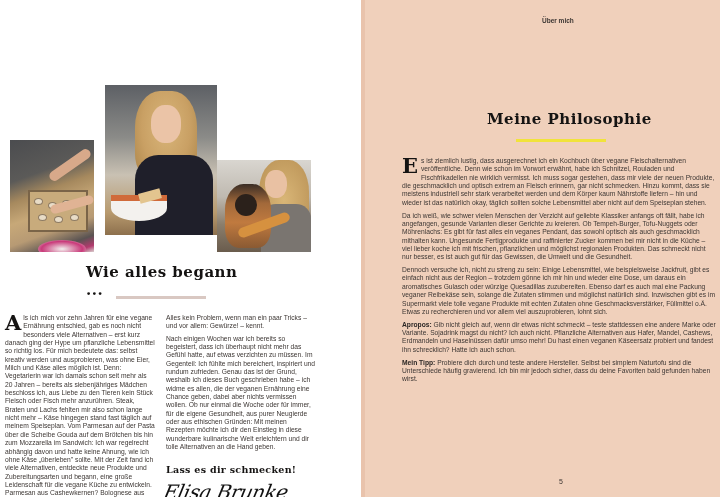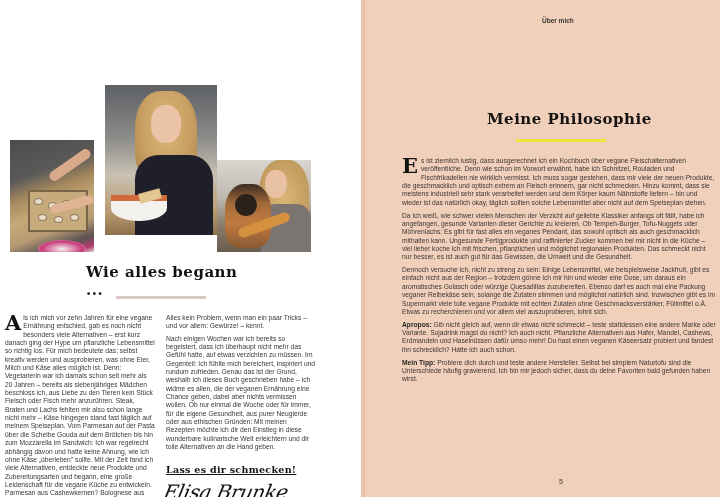--- a/index.html
+++ b/index.html
@@ -41,21 +41,21 @@
   .heading-left { position: absolute; left: 86px; top: 219px; width: 160px; font-family: "DejaVu Serif", serif; font-weight: bold; font-size: 15px; letter-spacing: 0.5px; color: #151312; }
   .sep-left { position: absolute; left: 116px; top: 252px; width: 90px; height: 3px; background: #d9c8c2; }
 
   
   .col { position: absolute; font-size: 6.7px; line-height: 8.35px; color: #3c3633; }
   .col p { margin-bottom: 4px; }
   .col-1 { left: 5px; top: 270px; width: 150px; }
   .col-2 { left: 166px; top: 270px; width: 150px; }
   .dropcap { float: left; font-family: "DejaVu Serif", serif; font-weight: bold; font-size: 21px; line-height: 17px; margin-right: 2px; margin-top: 0px; color: #151312; }
 
-  .closing { position: absolute; left: 166px; top: 420px; font-family: "DejaVu Serif", serif; font-weight: bold; font-size: 9.5px; color: #151312; letter-spacing: 0.3px; text-decoration: underline; }
+  .closing { position: absolute; left: 166px; top: 420px; font-family: "DejaVu Serif", serif; font-weight: bold; font-size: 9.5px; color: #151312; letter-spacing: 0.3px; }
   .signature { position: absolute; left: 164px; top: 436px; font-family: "DejaVu Serif", serif; font-style: italic; font-size: 20px; color: #111; transform: skewX(-12deg); letter-spacing: -0.5px; }
 
   .page-num { position: absolute; font-size: 7px; color: #3c3633; }
   .page-num-left { left: 158px; top: 479px; }
   .page-num-right { left: 559px; top: 478px; }
 
   
   .header-right { position: absolute; left: 542px; top: 17px; font-size: 6.5px; font-weight: bold; color: #3c3633; }
   .heading-right { position: absolute; left: 487px; top: 110px; font-family: "DejaVu Serif", serif; font-weight: bold; font-size: 15px; letter-spacing: 0.5px; color: #151312; }
   .sep-right { position: absolute; left: 516px; top: 139px; width: 90px; height: 3px; background: #f1e33b; }

